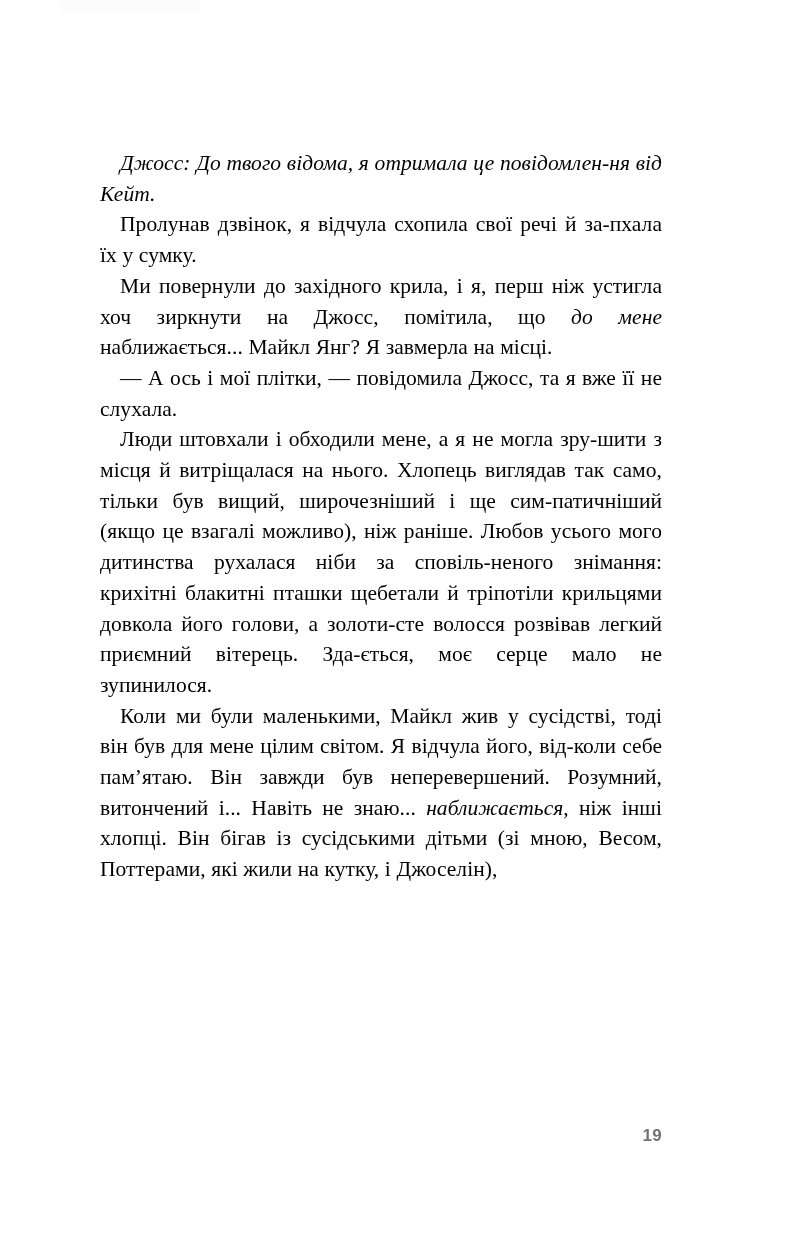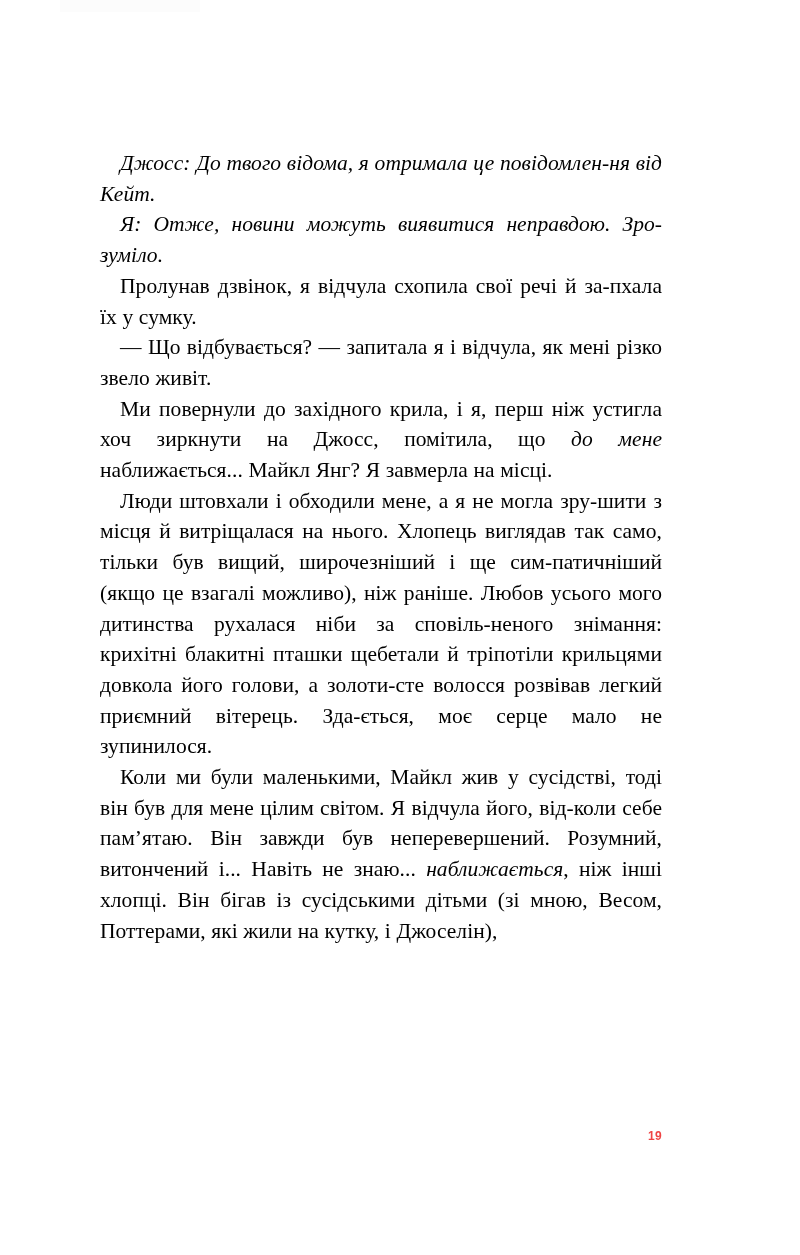--- a/index.html
+++ b/index.html
@@ -68,48 +68,47 @@
   }
 
   .folio {
     position: absolute;
     left: 100px;
     top: 1126px;
     width: 562px;
     text-align: right;
     font-family: "Liberation Sans", "DejaVu Sans", sans-serif;
     font-weight: bold;
-    font-size: 12px;
+    font-size: 17px;
     line-height: 20px;
     letter-spacing: 0.3px;
-    color: #ef4444;
+    color: #737373;
   }
 </style>
 </head>
 <body>
 
 <div class="page">
 
   <div class="scan-artifact"></div>
 
   <div class="text-block">
 
     <p class="para italic">Джосс: До твого відома, я отримала це повідомлен-ня від Кейт.</p>
 
-    <p class="para italic">Я: Отже, новини можуть виявитися неправдою. Зро-зуміло.</p>
 
     <p class="para">Пролунав дзвінок, я відчула схопила свої речі й за-пхала їх у сумку.</p>
 
 
-    <p class="para">— Що відбувається? — запитала я і відчула, як мені різко звело живіт.</p>
 
     <p class="para">
       <span>Ми повернули до західного крила, і я, перш ніж устигла хоч зиркнути на Джосс, помітила, що </span><em>до мене</em><span> наближається... Майкл Янг? Я завмерла на місці.</span>
     </p>
 
+    <p class="para">— А ось і мої плітки, — повідомила Джосс, та я вже її не слухала.</p>
 
     <p class="para">Люди штовхали і обходили мене, а я не могла зру-шити з місця й витріщалася на нього. Хлопець виглядав так само, тільки був вищий, широчезніший і ще сим-патичніший (якщо це взагалі можливо), ніж раніше. Любов усього мого дитинства рухалася ніби за сповіль-неного знімання: крихітні блакитні пташки щебетали й тріпотіли крильцями довкола його голови, а золоти-сте волосся розвівав легкий приємний вітерець. Зда-ється, моє серце мало не зупинилося.</p>
 
     <p class="para">
       <span>Коли ми були маленькими, Майкл жив у сусідстві, тоді він був для мене цілим світом. Я відчула його, від-коли себе пам’ятаю. Він завжди був неперевершений. Розумний, витончений і... Навіть не знаю... </span><em>наближається</em><span>, ніж інші хлопці. Він бігав із сусідськими дітьми (зі мною, Весом, Поттерами, які жили на кутку, і Джоселін),</span>
     </p>
 
   </div>
 
   <div class="folio">19</div>

